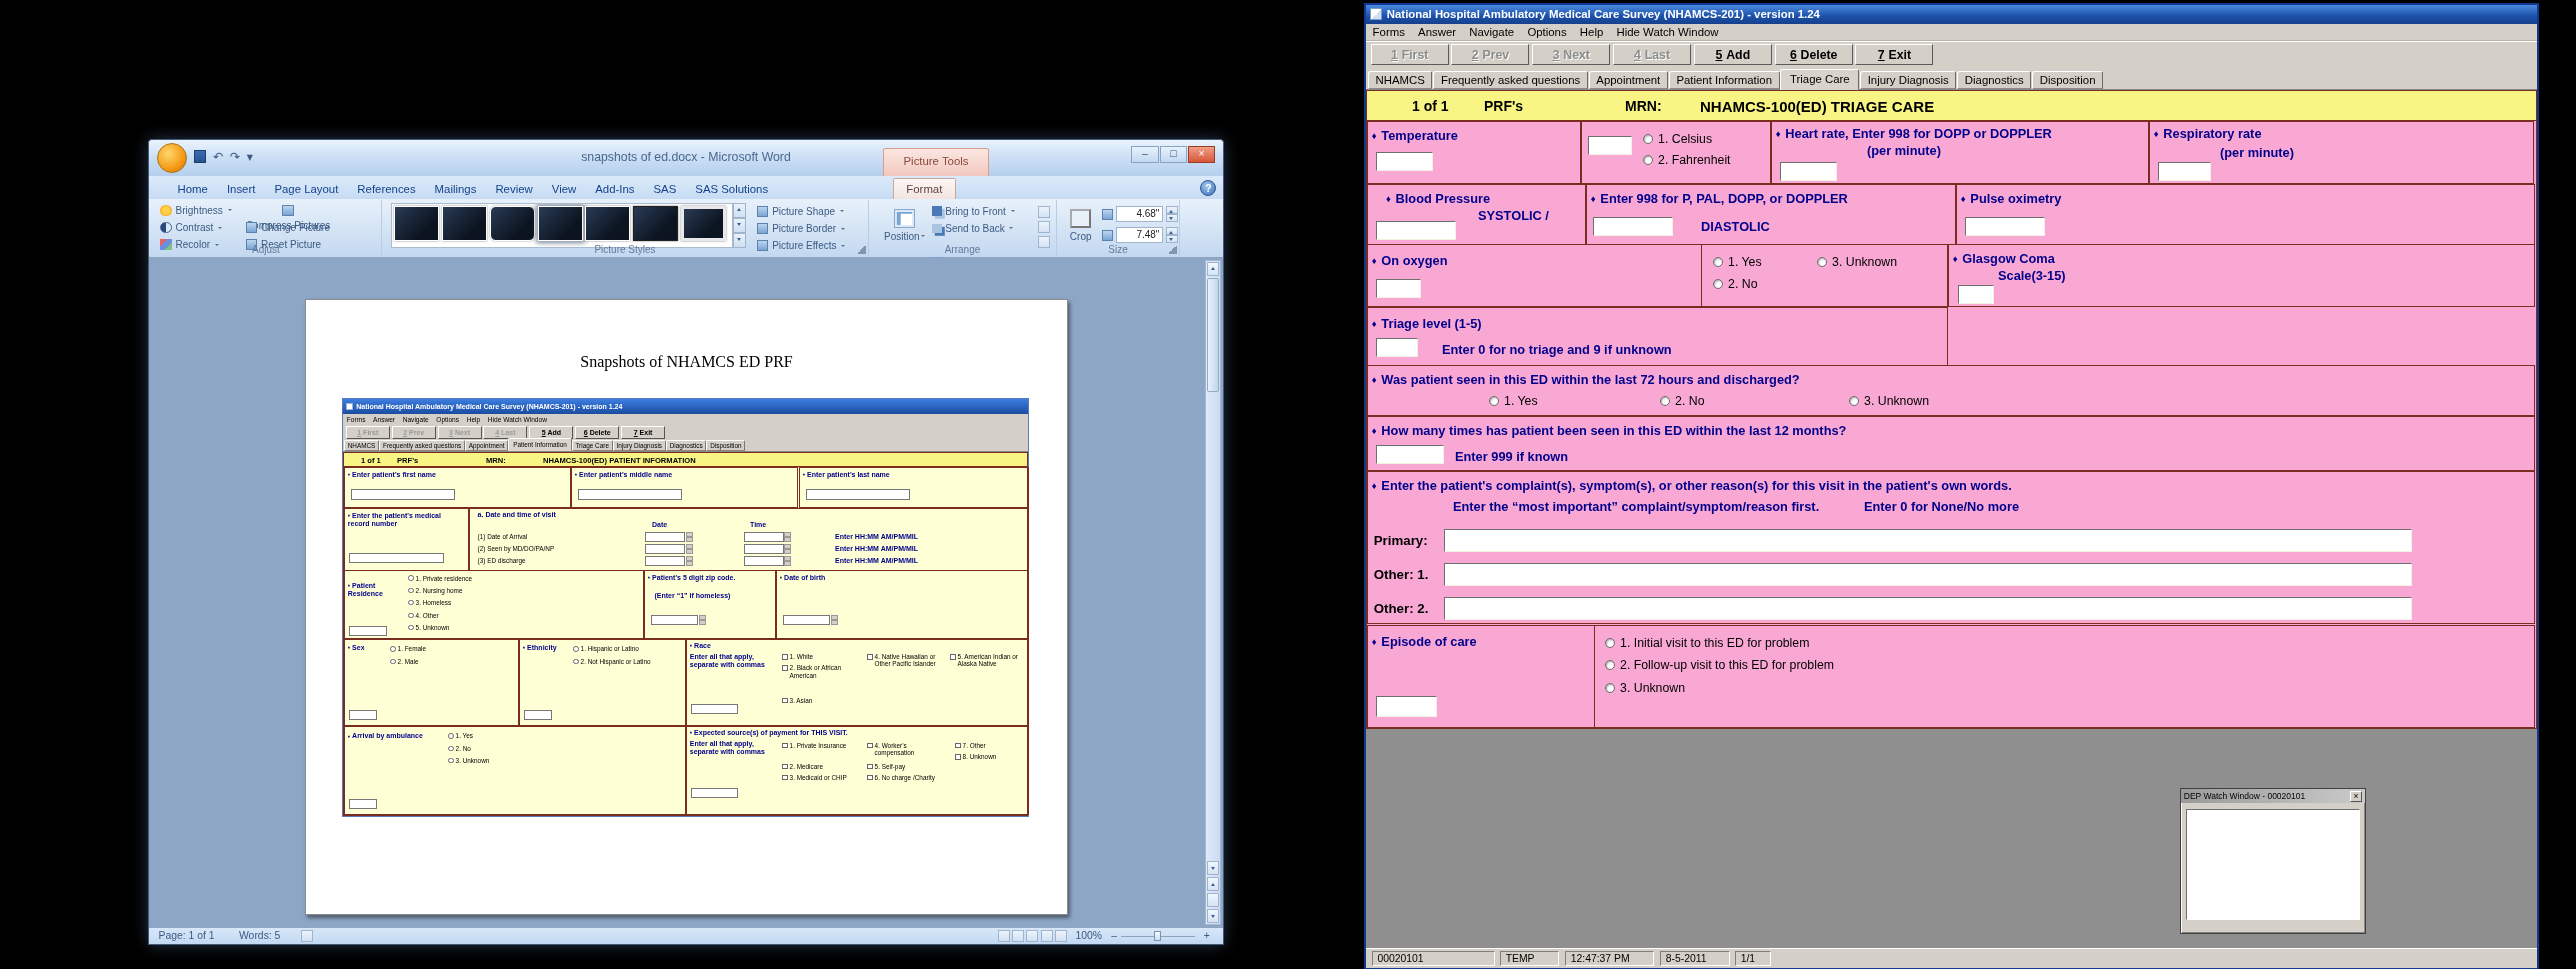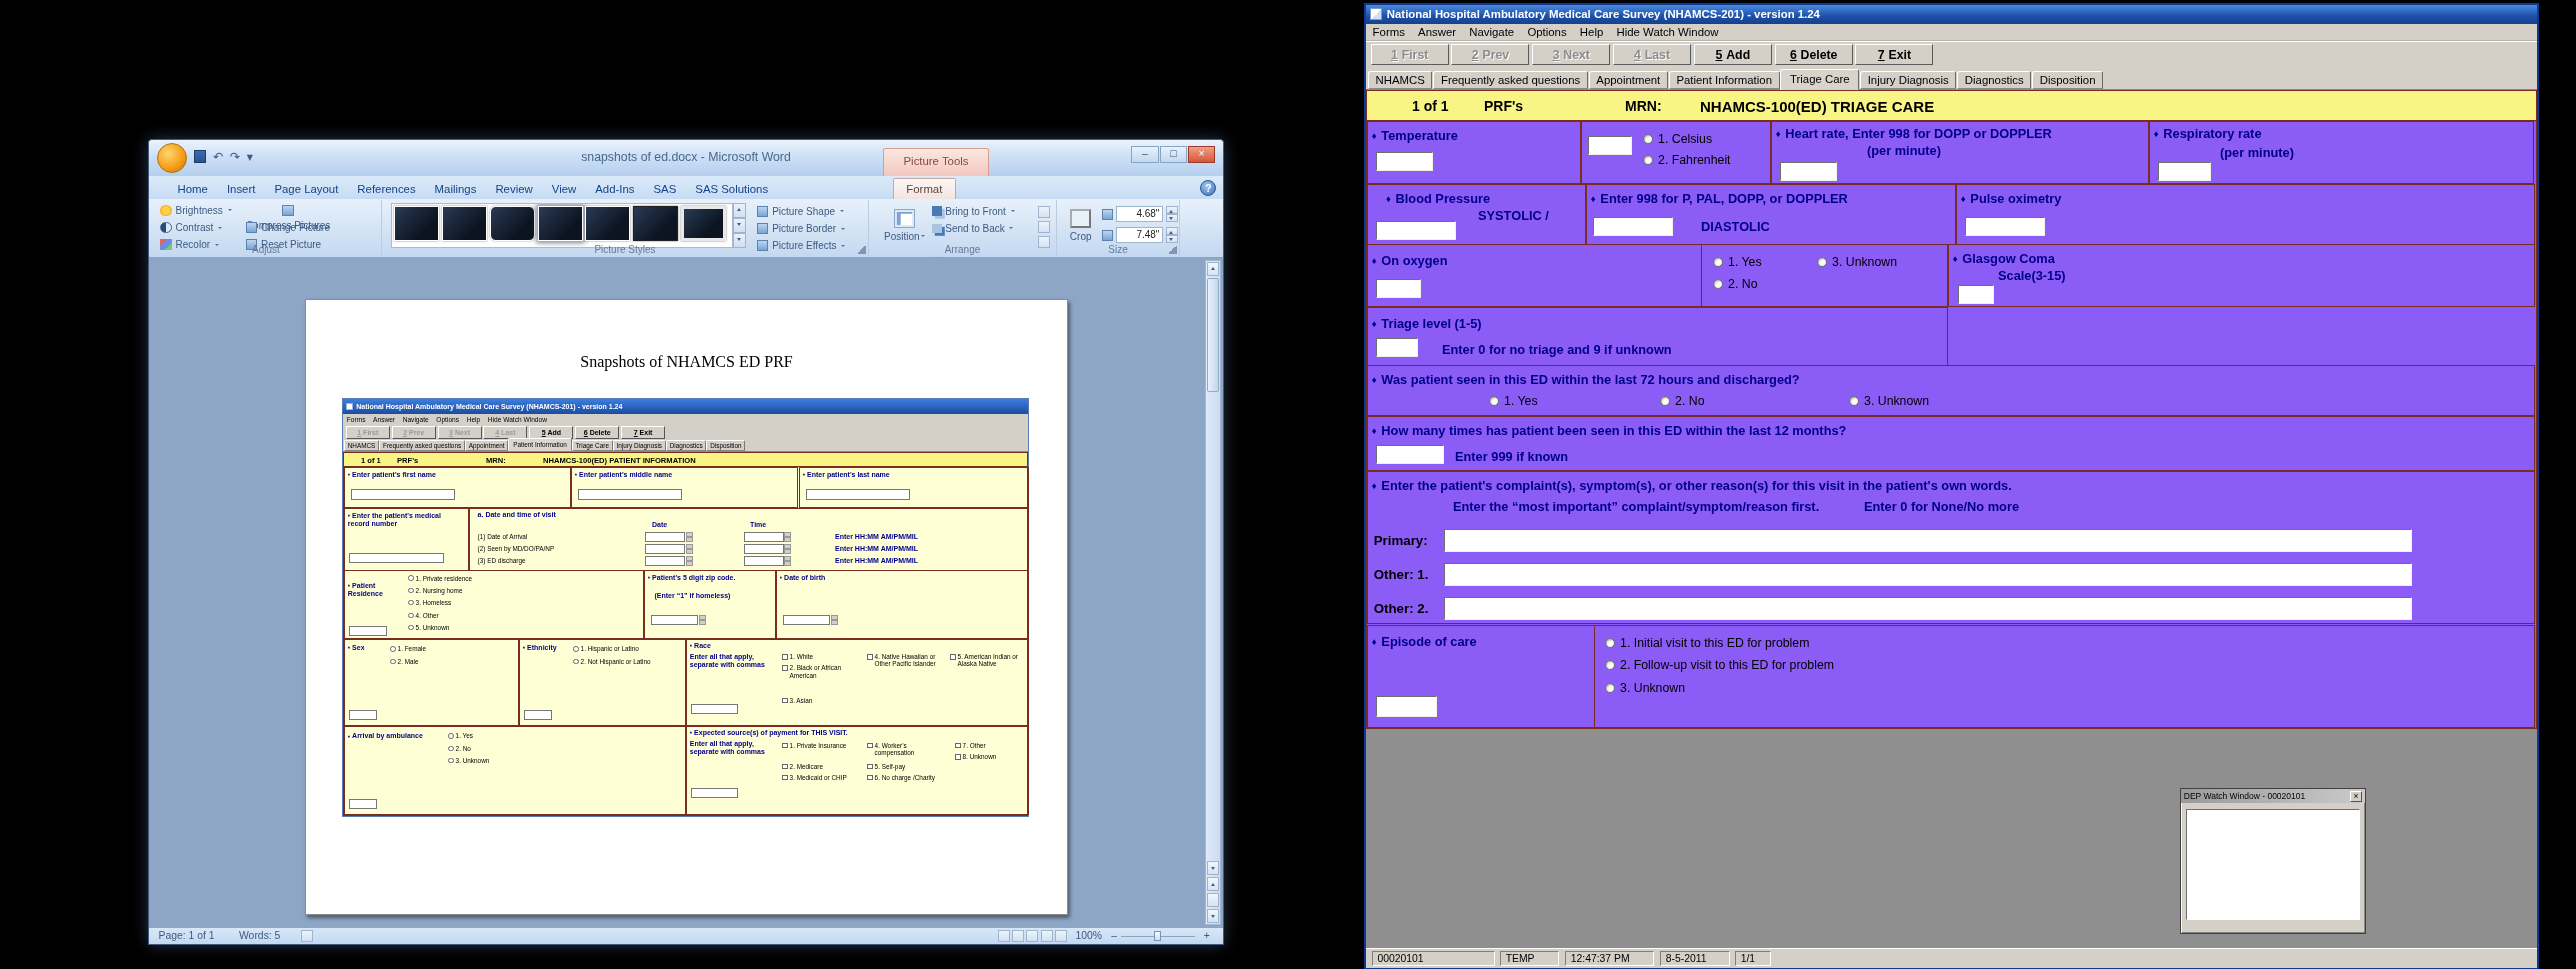--- a/index.html
+++ b/index.html
@@ -15,21 +15,21 @@
 .menu-item{padding:0.9px 6.6px;white-space:nowrap;}
 .toolbar{height:26.5px;background:#d4d0c8;display:flex;align-items:center;gap:2.8px;padding:0 4.7px;border-top:0.9px solid #fff;flex:none;}
 .tbtn{width:78px;height:21px;background:#d4d0c8;border:0.9px solid;border-color:#fff #5a5a5a #5a5a5a #fff;font-size:12.3px;font-weight:bold;display:flex;align-items:center;justify-content:center;gap:3.8px;white-space:nowrap;}
 .tbtn.disabled{color:#8c8c8c;text-shadow:0.9px 0.9px 0 #fff;}
 .tb-key{text-decoration:underline;}
 .tabstrip{height:23px;background:#d4d0c8;display:flex;align-items:flex-end;padding:1.9px 1.9px 0;border-bottom:0.9px solid #8a8a8a;flex:none;}
 .tab{font-size:11.4px;padding:2.8px 6.6px 1.9px;border:0.9px solid;border-color:#fff #6a6a6a #8a8a8a #fff;background:#d4d0c8;border-radius:2.8px 2.8px 0 0;margin-right:0.9px;white-space:nowrap;}
 .tab.active{padding:3.8px 8.5px 3.8px;margin-bottom:-0.9px;border-bottom-color:#d4d0c8;background:#d8d4cc;}
 .ed-header{height:30px;background:#f8f584;border:0.9px solid #7a2c21;border-bottom:none;position:relative;flex:none;}
 .ed-header span{position:absolute;top:6.6px;font-weight:bold;font-size:14px;color:#000;white-space:nowrap;}
-.form{position:relative;background:#8b5cf6;border:0.9px solid #7a2c21;height:609px;flex:none;}
+.form{position:relative;background:#f9a8d4;border:0.9px solid #7a2c21;height:609px;flex:none;}
 .cell{position:absolute;border:0.9px solid #7a2c21;}
 .nlbl{position:absolute;color:#00008b;font-weight:bold;font-size:12.8px;white-space:nowrap;}
 .diam{font-size:9.5px;margin-right:4.7px;vertical-align:0.9px;}
 .inp{position:absolute;background:#fff;border:0.9px solid;border-color:#6e6e6e #f2f2e4 #f2f2e4 #6e6e6e;}
 .ropt{position:absolute;font-size:12.3px;color:#000;white-space:nowrap;display:flex;align-items:center;}
 .rc{width:10.4px;height:10.4px;border-radius:50%;background:#fff;border:0.9px solid #6a6a6a;box-shadow:inset 0.9px 0.9px 1.9px rgba(0,0,0,.35);margin-right:4.7px;flex:none;}
 .blk{position:absolute;color:#000;font-weight:bold;font-size:13.3px;white-space:nowrap;}
 .vline{position:absolute;width:0.9px;background:#7a2c21;top:0;bottom:0;}
 .grey{flex:1;background:#8f8f8f;position:relative;}
 .watch{position:absolute;left:814px;top:59px;width:186px;height:146px;background:#d4d0c8;border:0.9px solid #404040;box-shadow:inset 0.9px 0.9px 0 #fff,inset -0.9px -0.9px 0 #808080;}

